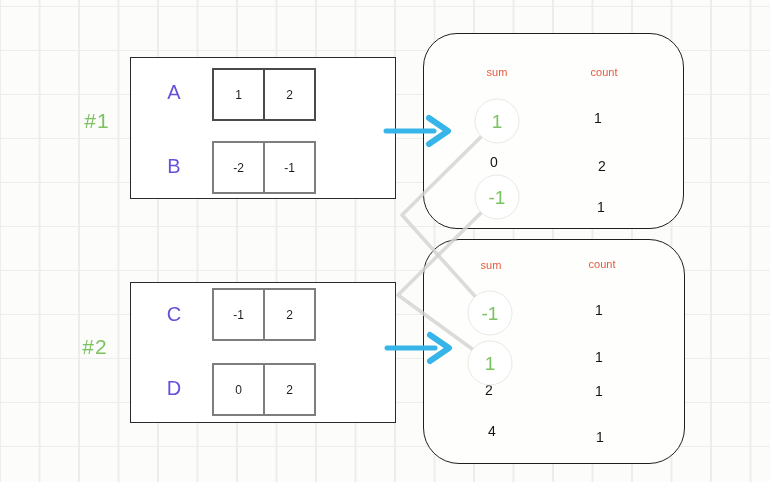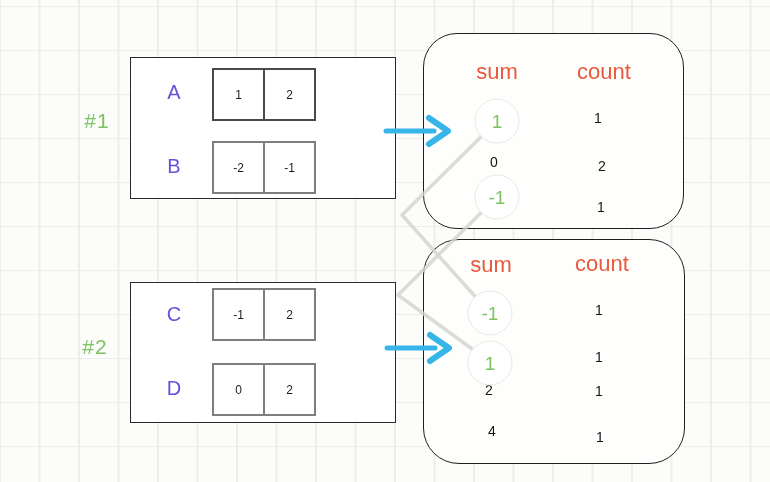--- a/index.html
+++ b/index.html
@@ -44,21 +44,21 @@
   }
   .cellpair.dark .cell{border:2px solid #4a4a4a;}
   .cellpair.gray .cell{border:2px solid #7e7e7e;}
   .cellpair .cell + .cell{margin-left:-2px;}
   .rbox{
     position:absolute;
     border:1.7px solid var(--ink);
     background:#fefefd;
     border-radius:34px;
   }
-  .header{font-size:22px;color:var(--orange);}
+  .header{font-size:11px;color:var(--orange);}
   .val{font-size:14px;color:#141414;}
   .circled{
     width:43px;height:43px;
     border-radius:50%;
     background:#fff;
     border:1.6px solid #e8e8e3;
     color:var(--green);
     font-size:19px;
     display:flex;align-items:center;justify-content:center;
     z-index:2;

